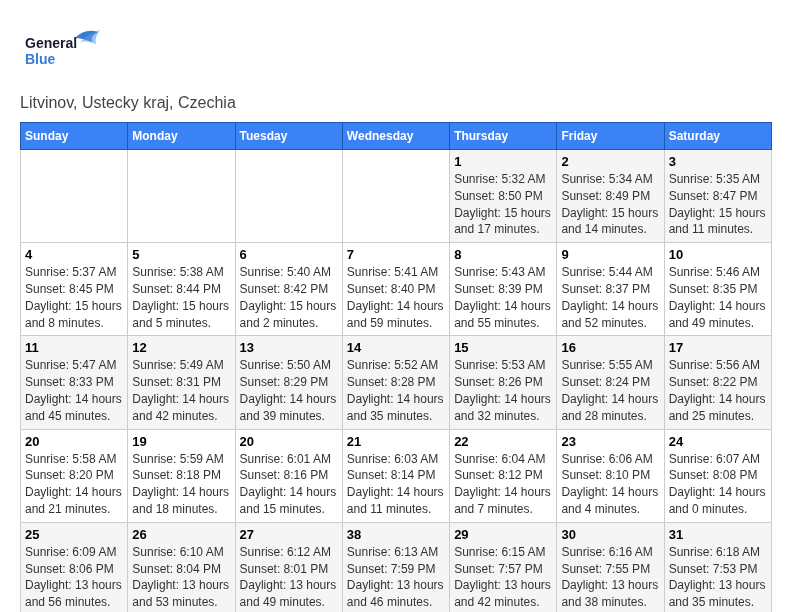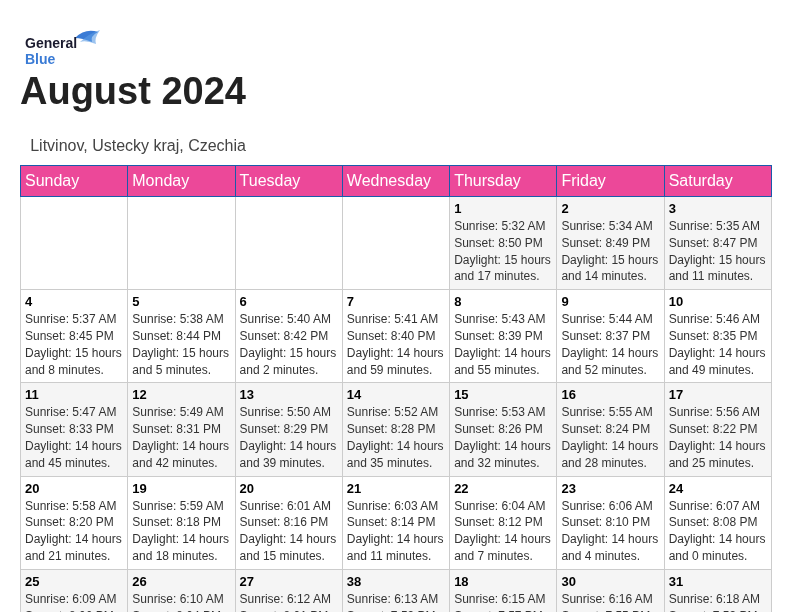--- a/index.html
+++ b/index.html
@@ -34,26 +34,26 @@
       font-size: 16px;
       color: #444;
       margin-top: 24px;
     }
     table {
       width: 100%;
       border-collapse: collapse;
       font-size: 11px;
     }
     thead th {
-      background-color: #ec4899;
+      background-color: #3b82f6;
       color: #fff;
       padding: 6px 4px;
       text-align: left;
-      font-weight: normal;
-      font-size: 16px;
+      font-weight: bold;
+      font-size: 12px;
       border: 1px solid #1a5aab;
     }
     tbody td {
       border: 1px solid #ccc;
       vertical-align: top;
       padding: 4px;
       height: 80px;
       width: calc(100% / 7);
       background: #fff;
     }
@@ -83,21 +83,20 @@
     <svg width="100" height="50" viewBox="0 0 100 50">
 
       <path d="M55,18 Q65,8 78,12 Q70,16 72,22 Q62,18 55,18Z" fill="#3a7bd5"></path>
       <path d="M60,22 Q68,14 80,10 Q74,18 76,24 Q66,20 60,22Z" fill="#5a9be5" opacity="0.6"></path>
 
       <text x="5" y="28" font-size="14" font-weight="bold" fill="#1a1a2e" font-family="Arial">General</text>
       <text x="5" y="44" font-size="14" font-weight="bold" fill="#3a7bd5" font-family="Arial">Blue</text>
     </svg>
   </div>
   <div class="title-area">
-    <div class="month-title">August 2024</div>
     <div class="location-title">Litvinov, Ustecky kraj, Czechia</div>
   </div>
 </div>
 
 <table>
   <thead>
     <tr>
       <th>Sunday</th>
       <th>Monday</th>
       <th>Tuesday</th>
@@ -227,21 +226,21 @@
         </td>
         <td>
           <span class="day-number">27</span>
           <div class="day-info">Sunrise: 6:12 AM<br>Sunset: 8:01 PM<br>Daylight: 13 hours and 49 minutes.</div>
         </td>
         <td>
           <span class="day-number">38</span>
           <div class="day-info">Sunrise: 6:13 AM<br>Sunset: 7:59 PM<br>Daylight: 13 hours and 46 minutes.</div>
         </td>
         <td>
-          <span class="day-number">18</span>
+          <span class="day-number">29</span>
           <div class="day-info">Sunrise: 6:15 AM<br>Sunset: 7:57 PM<br>Daylight: 13 hours and 42 minutes.</div>
         </td>
         <td>
           <span class="day-number">30</span>
           <div class="day-info">Sunrise: 6:16 AM<br>Sunset: 7:55 PM<br>Daylight: 13 hours and 38 minutes.</div>
         </td>
         <td>
           <span class="day-number">31</span>
           <div class="day-info">Sunrise: 6:18 AM<br>Sunset: 7:53 PM<br>Daylight: 13 hours and 35 minutes.</div>
         </td>

